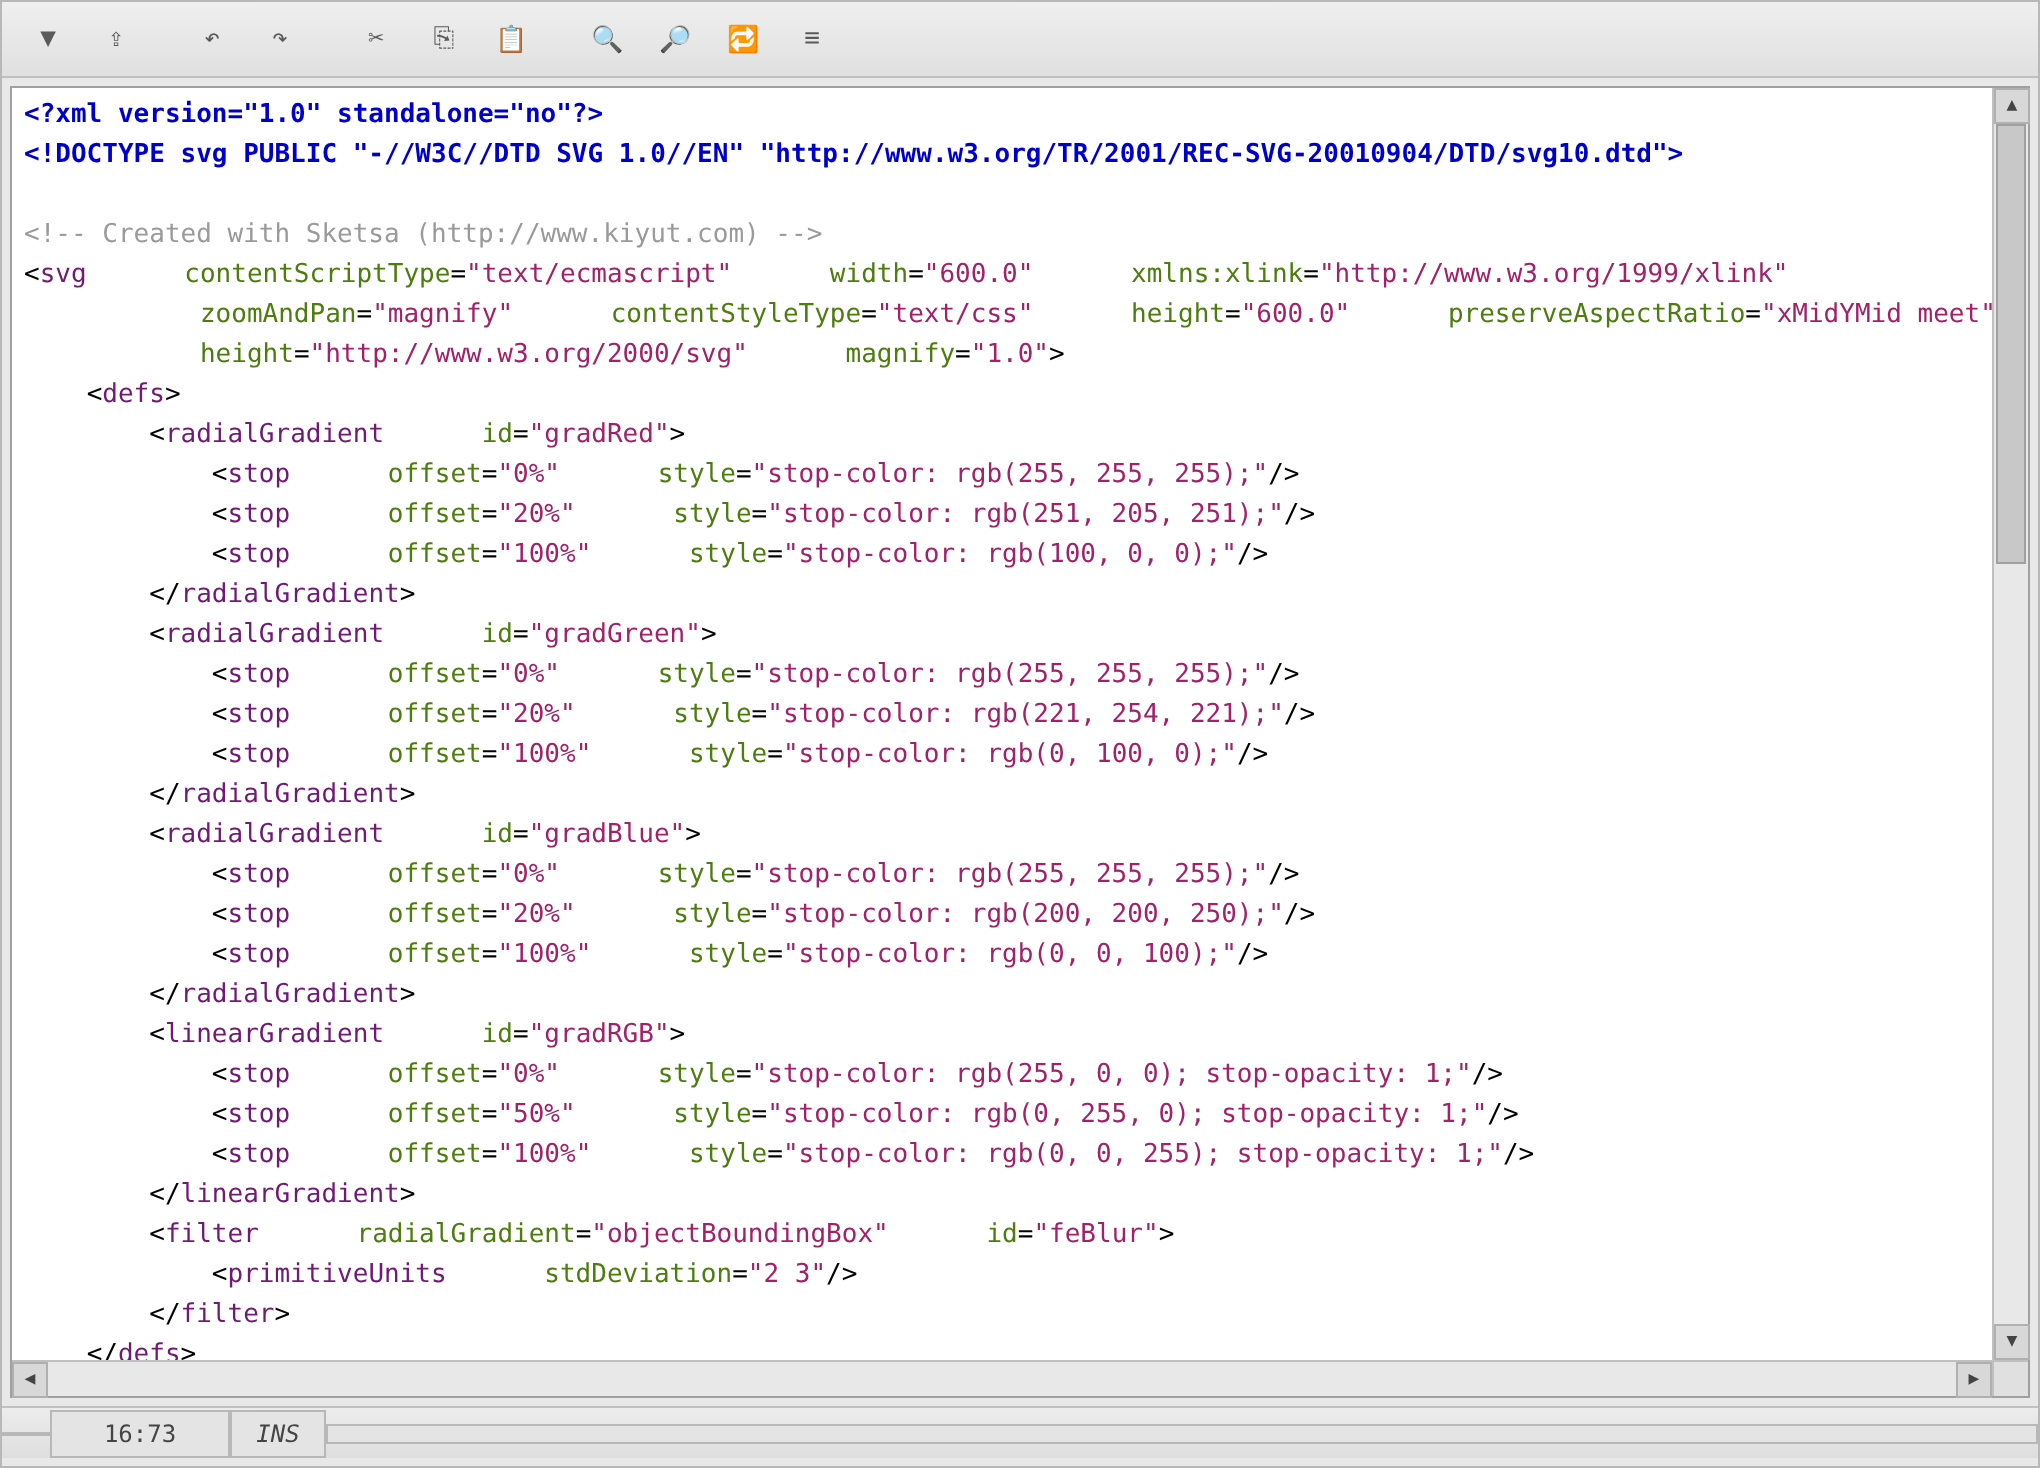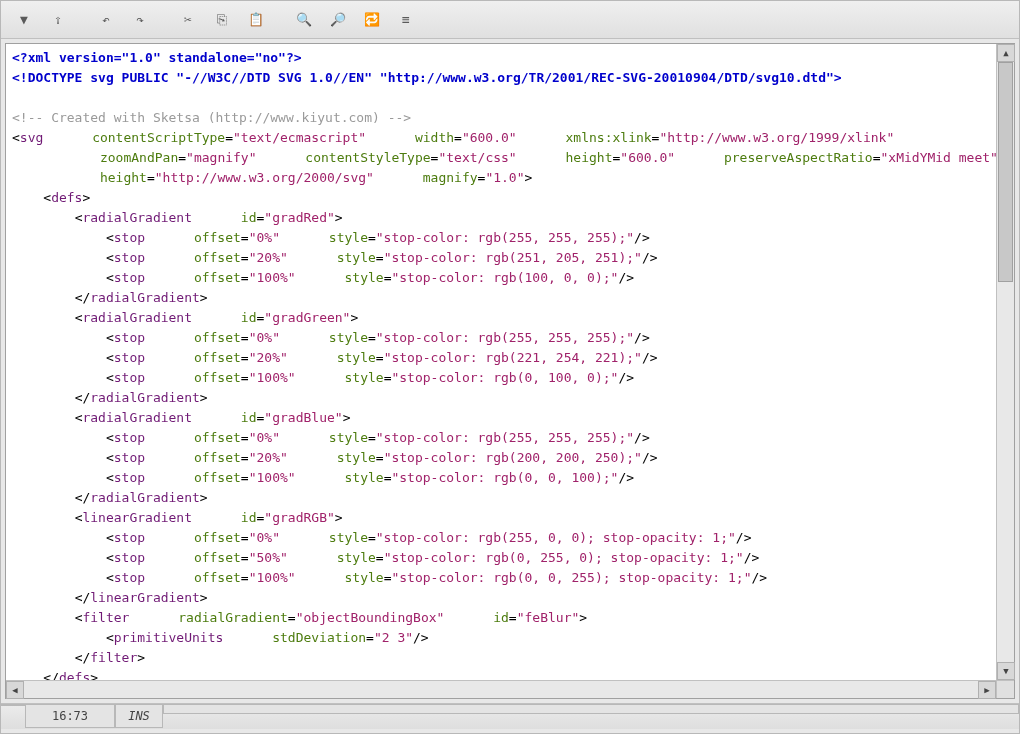--- a/index.html
+++ b/index.html
@@ -100,21 +100,21 @@
   width: 18px; height: 18px;
   background: #e0e0e0;
   border-left: 1px solid #c0c0c0;
   border-top: 1px solid #c0c0c0;
 }
 .statusbar {
   height: 26px;
   background: linear-gradient(to bottom, #ececec, #dedede);
   border-top: 1px solid #c0c0c0;
   display: flex;
-  align-items: flex-start;
+  align-items: center;
 }
 .status-cell {
   padding: 4px 14px;
   border: 1px solid #b8b8b8;
   background: #e4e4e4;
   font-size: 12px;
   color: #444;
   display: flex;
   align-items: center;
 }

